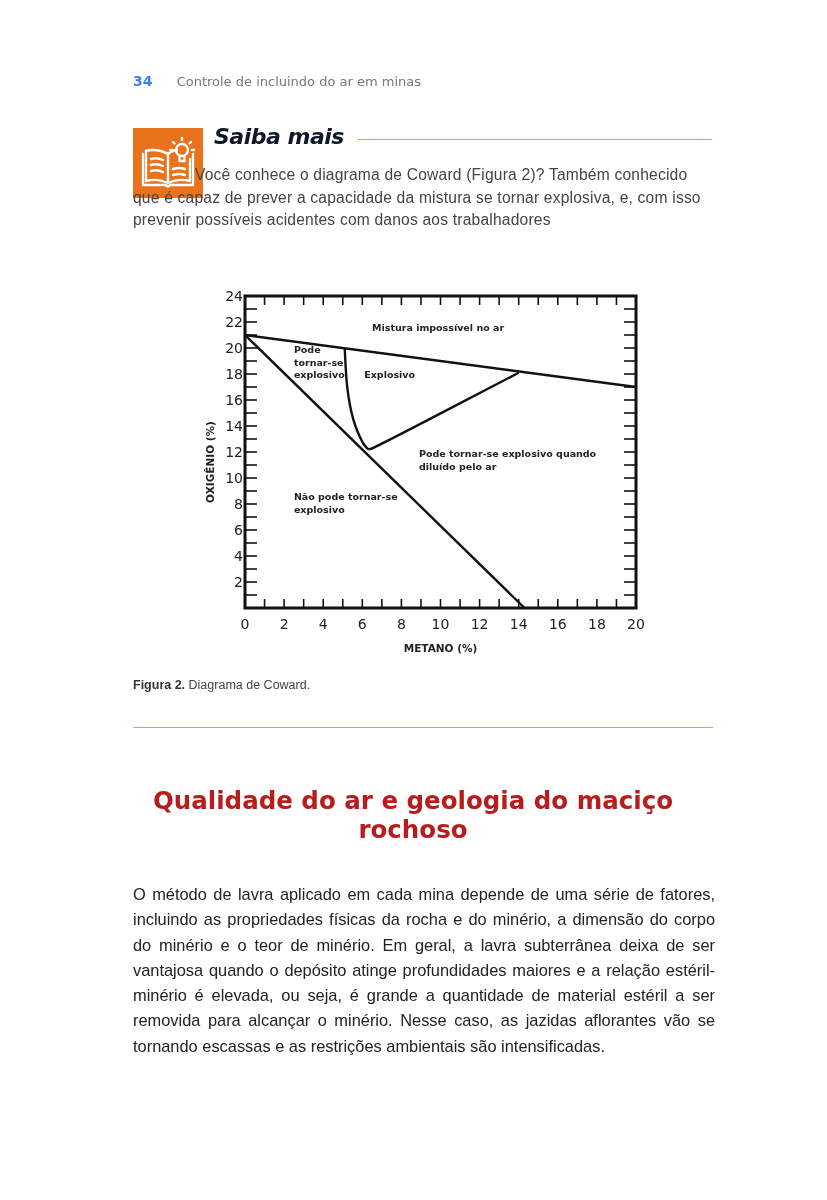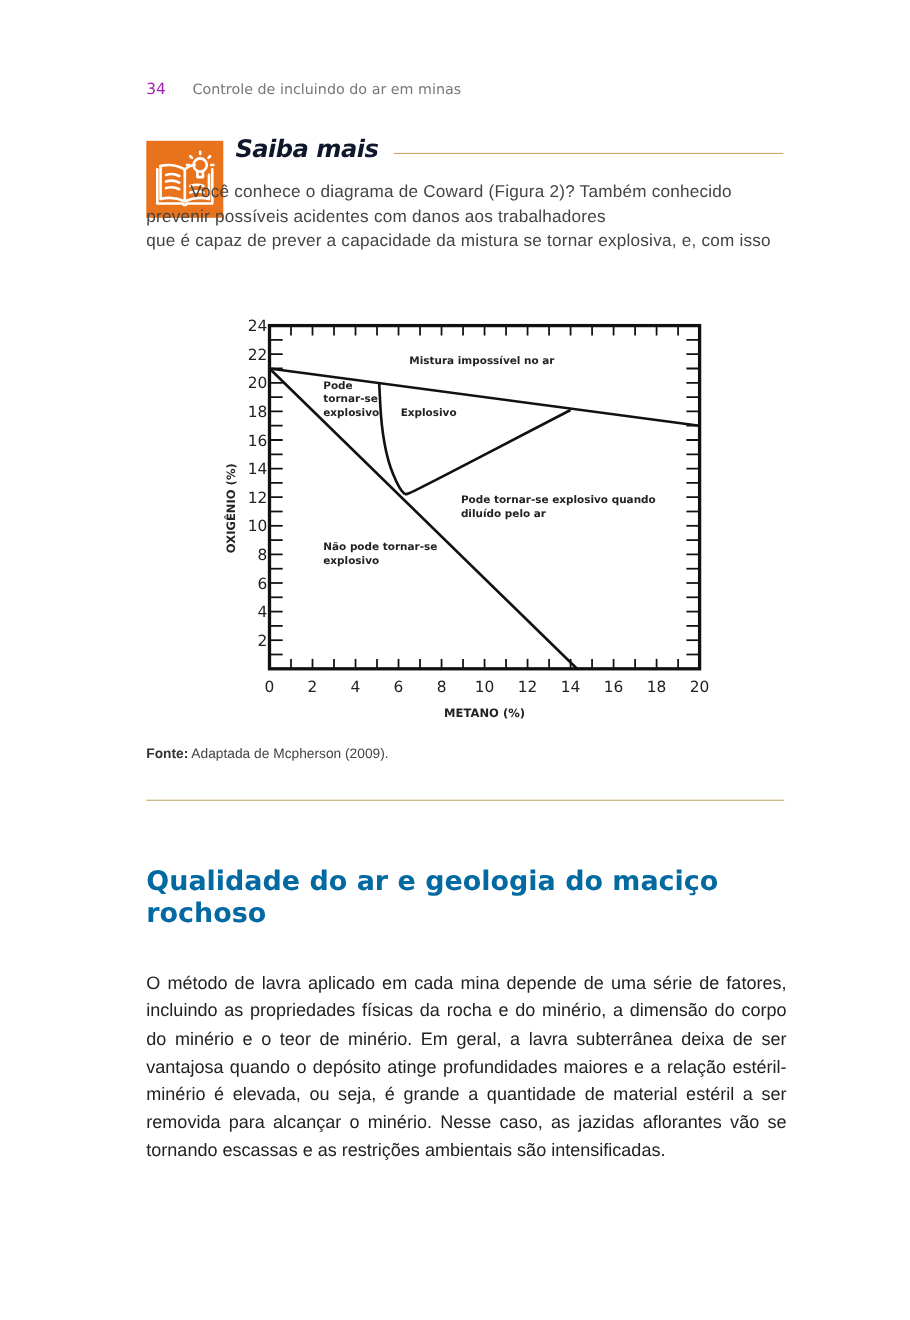--- a/index.html
+++ b/index.html
@@ -1,29 +1,29 @@
 <!DOCTYPE html>
 <html><head>
 <meta charset="utf-8">
 <style>
   html, body { margin: 0; padding: 0; background: #ffffff; }
   body { width: 827px; height: 1200px; position: relative; overflow: hidden; font-family: "DejaVu Sans", sans-serif; color: #2b2b2b; }
   .running-header { position: absolute; top: 73px; left: 133px; font-size: 13px; color: #777; font-family: "DejaVu Sans", sans-serif; }
-  .running-header .page-num { color: #a21caf; font-weight: normal; font-size: 14px; margin-right: 20px; }
+  .running-header .page-num { color: #3b82f6; font-weight: bold; font-size: 14px; margin-right: 20px; }
   .box-icon { position: absolute; left: 133px; top: 128px; width: 70px; height: 70px; background: #e8731c; }
   .box-title { position: absolute; left: 214px; top: 124px; font-family: "DejaVu Sans", sans-serif; font-weight: bold; font-style: italic; font-size: 22px; color: #0f172a; letter-spacing: -0.5px; }
   .box-rule { position: absolute; left: 358px; top: 139px; width: 354px; height: 1px; background: #c9a86e; }
   .box-text { position: absolute; left: 133px; top: 164px; width: 585px; font-family: "Liberation Sans", sans-serif; font-size: 15.6px; line-height: 22.5px; color: #444; letter-spacing: 0.2px; }
-  .box-text .indent-line { display: block; padding-left: 40px; }
+  .box-text .indent-line { display: block; padding-left: 62px; }
   .chart { position: absolute; left: 190px; top: 285px; width: 470px; height: 375px; }
   .chart svg { position: absolute; left: 0; top: 0; }
   .caption { position: absolute; left: 133px; top: 675px; font-family: "Liberation Sans", sans-serif; font-size: 12.5px; line-height: 20px; color: #444; }
   .caption b { color: #333; }
   .caption-rule { position: absolute; left: 133px; top: 727px; width: 580px; height: 1px; background: #c9a86e; }
-  .section-title { position: absolute; left: 133px; top: 786px; width: 560px; font-family: "DejaVu Sans", sans-serif; font-weight: bold; font-size: 24.5px; line-height: 29px; color: #0369a1; }
+  .section-title { position: absolute; left: 133px; top: 786px; width: 560px; font-family: "DejaVu Sans", sans-serif; font-weight: bold; font-size: 24.5px; line-height: 29px; color: #b91c1c; text-align: center; }
   .section-body { position: absolute; left: 133px; top: 854px; width: 582px; font-family: "Liberation Sans", sans-serif; font-size: 16.4px; line-height: 25.3px; color: #222; text-align: justify; margin-top: 28px; }
   .region-label { font-family: "DejaVu Sans", sans-serif; font-weight: bold; font-size: 9.5px; fill: #222; }
   .tick-label { font-family: "DejaVu Sans", sans-serif; font-size: 14px; fill: #222; }
   .axis-title { font-family: "DejaVu Sans", sans-serif; font-weight: bold; font-size: 10.5px; fill: #222; }
 </style>
 </head>
 <body>
 
 <div class="running-header">
   <span class="page-num">34</span>
@@ -43,22 +43,22 @@
       <path d="M46.5 28 L46.5 33 L51.5 33 L51.5 28"></path>
       <path d="M49 10 L49 12 M40 14 L41.5 15.5 M58 14 L56.5 15.5 M37 22 L39 22 M59 22 L61 22"></path>
     </g>
   </svg>
 </div>
 <div class="box-title">Saiba mais</div>
 <div class="box-rule"></div>
 
 <div class="box-text">
   <span class="indent-line">Você conhece o diagrama de Coward (Figura 2)? Também conhecido</span>
+  <span style="display:block">que é capaz de prever a capacidade da mistura se tornar explosiva, e, com isso</span>
   <span style="display:block">prevenir possíveis acidentes com danos aos trabalhadores</span>
-  <span style="display:block">que é capaz de prever a capacidade da mistura se tornar explosiva, e, com isso</span>
 </div>
 
 <div class="chart">
   <svg id="chart-svg" width="470" height="375">
       <rect x="55" y="11" width="391" height="312" fill="none" stroke="#111" stroke-width="3"></rect>
       <line x1="74.55" y1="323" x2="74.55" y2="314" stroke="#111" stroke-width="1.6"></line>
       <line x1="74.55" y1="11" x2="74.55" y2="20" stroke="#111" stroke-width="1.6"></line>
       <line x1="94.1" y1="323" x2="94.1" y2="314" stroke="#111" stroke-width="1.6"></line>
       <line x1="94.1" y1="11" x2="94.1" y2="20" stroke="#111" stroke-width="1.6"></line>
       <line x1="113.65" y1="323" x2="113.65" y2="314" stroke="#111" stroke-width="1.6"></line>
@@ -176,18 +176,18 @@
       <text x="103.875" y="93.19999999999996" class="region-label">explosivo</text>
       <text x="174.255" y="92.90000000000003" class="region-label">Explosivo</text>
       <text x="228.995" y="172.2" class="region-label">Pode tornar-se explosivo quando</text>
       <text x="228.995" y="184.7" class="region-label">diluído pelo ar</text>
       <text x="103.875" y="215.09999999999997" class="region-label">Não pode tornar-se</text>
       <text x="103.875" y="227.59999999999997" class="region-label">explosivo</text>
     </svg>
 </div>
 
 <div class="caption">
-  <div><b>Fonte:</b><span> Adaptada de Mcpherson (2009).</span></div>
+  <div><b>Figura 2.</b><span> Diagrama de Coward.</span></div>
 </div>
 <div class="caption-rule"></div>
 
 <div class="section-title">Qualidade do ar e geologia do maciço rochoso</div>
 <div class="section-body">O método de lavra aplicado em cada mina depende de uma série de fatores, incluindo as propriedades físicas da rocha e do minério, a dimensão do corpo do minério e o teor de minério. Em geral, a lavra subterrânea deixa de ser vantajosa quando o depósito atinge profundidades maiores e a relação estéril-minério é elevada, ou seja, é grande a quantidade de material estéril a ser removida para alcançar o minério. Nesse caso, as jazidas aflorantes vão se tornando escassas e as restrições ambientais são intensificadas.</div>
 
 </body></html>

